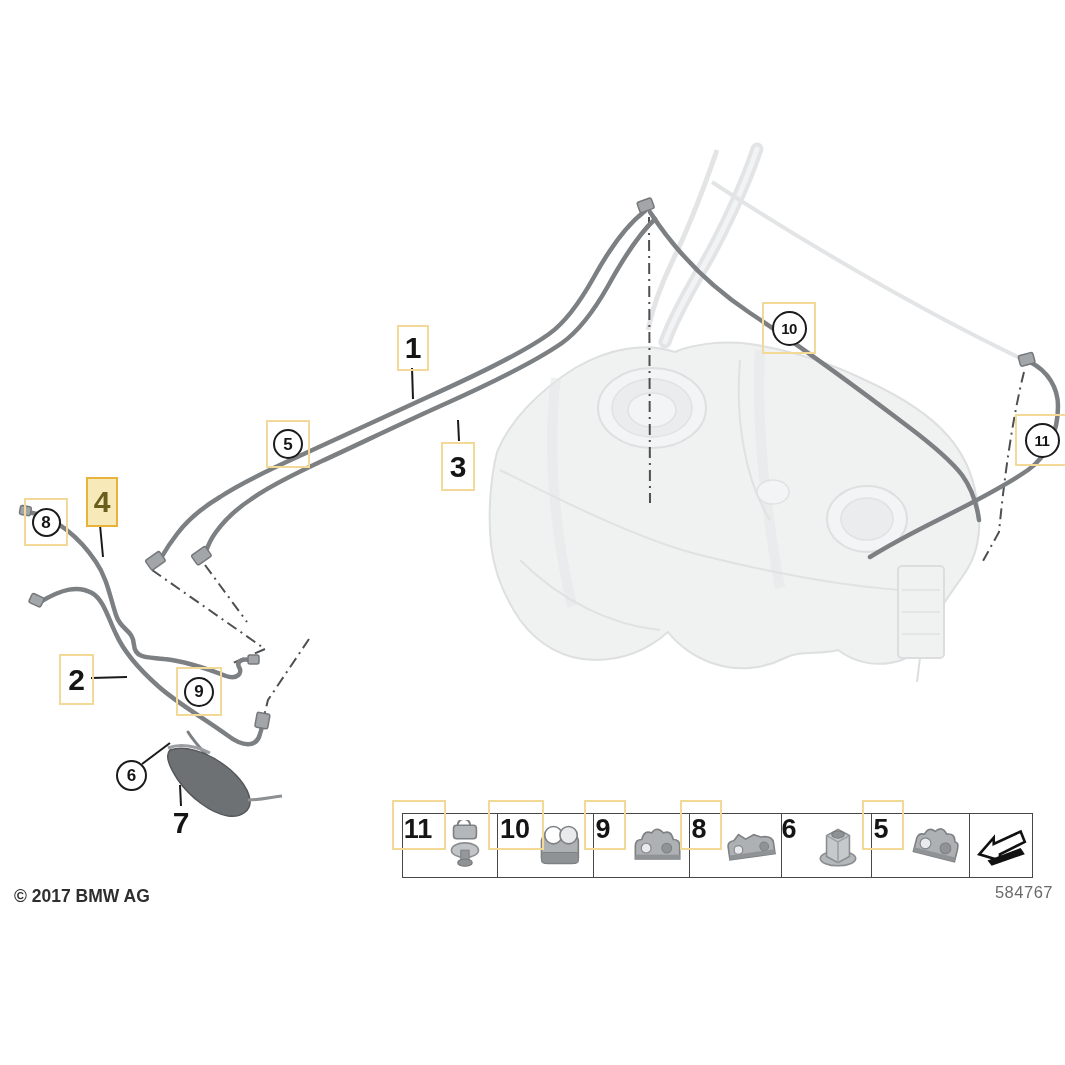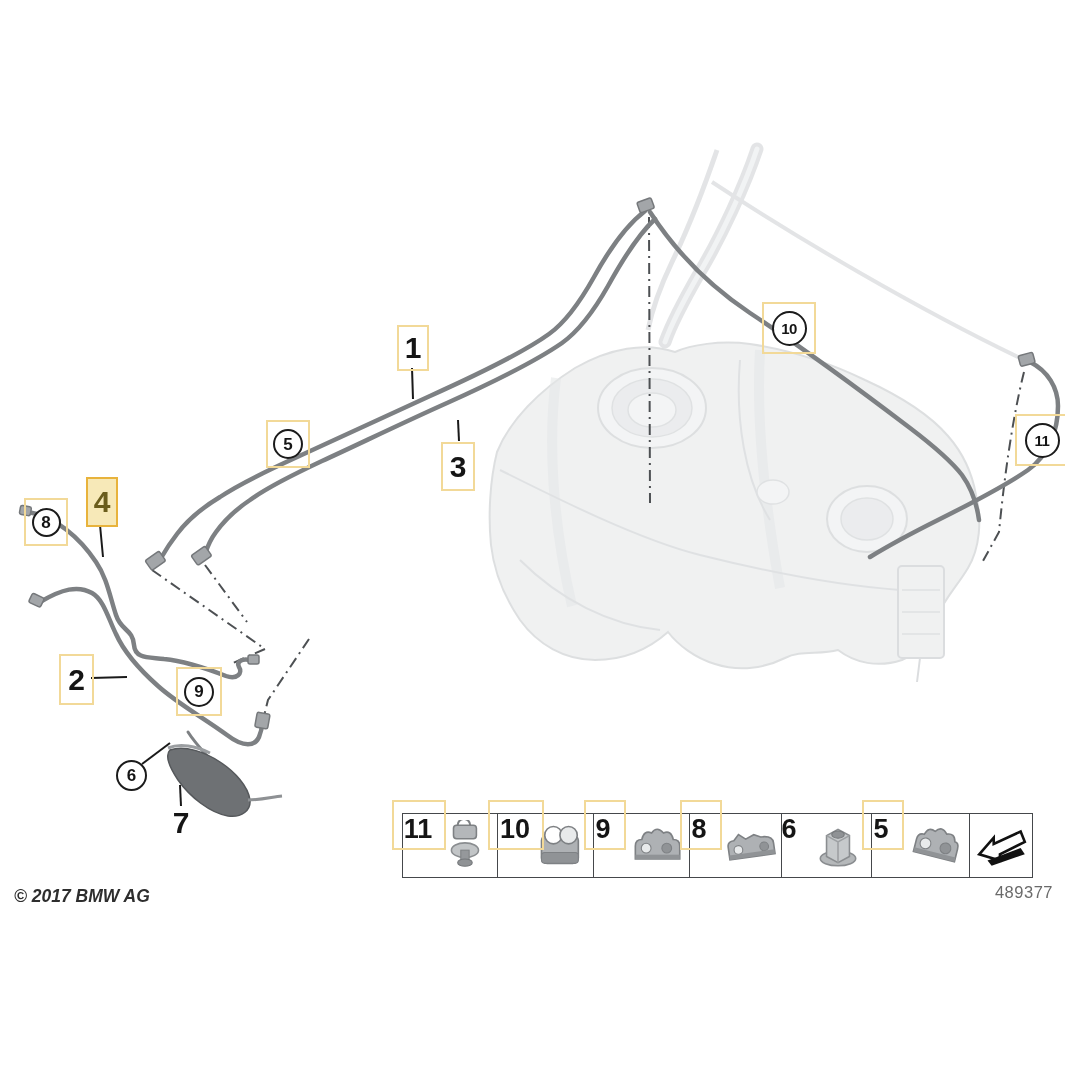--- a/index.html
+++ b/index.html
@@ -21,21 +21,21 @@
   .co-highlight .co-num{color:#6b5d1c;}
 
   
   .legend{position:absolute;left:402px;top:813px;width:631px;height:65px;
           border:1.5px solid #45484b;background:#fff;box-sizing:border-box;}
   .legend-cell{position:absolute;top:0;height:100%;box-sizing:border-box;
                display:flex;align-items:center;justify-content:flex-end;}
   .legend-cell + .legend-cell{border-left:1.5px solid #45484b;}
   .legend-num{position:absolute;font-weight:bold;font-size:27px;color:#151515;line-height:1;}
   .legend-yellow{position:absolute;border:2px solid #f2d998;background:transparent;}
-  .footer-copy{position:absolute;left:14px;top:886px;font-size:17.5px;font-weight:600;color:#2e2e2e;font-style:italic;}
+  .footer-copy{position:absolute;left:14px;top:886px;font-size:17.5px;font-weight:600;color:#2e2e2e;}
   .footer-part{position:absolute;left:953px;top:883px;width:100px;text-align:right;
                font-size:16.5px;color:#6a6a6a;letter-spacing:0.5px;}
 </style>
 </head>
 <body>
 
 <div class="stage">
 
   <svg class="abs" style="left:0;top:0" width="1065" height="1065" viewBox="0 0 1065 1065">
 
@@ -246,15 +246,15 @@
   <div class="legend-yellow" style="left:862px;top:800px;width:38px;height:46px"></div>
 
   <div class="legend-num" style="left:398px;top:816px;width:40px;text-align:center">11</div>
   <div class="legend-num" style="left:494px;top:816px;width:42px;text-align:center">10</div>
   <div class="legend-num" style="left:589px;top:816px;width:28px;text-align:center">9</div>
   <div class="legend-num" style="left:685px;top:816px;width:28px;text-align:center">8</div>
   <div class="legend-num" style="left:775px;top:816px;width:28px;text-align:center">6</div>
   <div class="legend-num" style="left:867px;top:816px;width:28px;text-align:center">5</div>
 
   <div class="footer-copy">© 2017 BMW AG</div>
-  <div class="footer-part">489377</div>
+  <div class="footer-part">584767</div>
 
 </div>
 
 </body></html>

